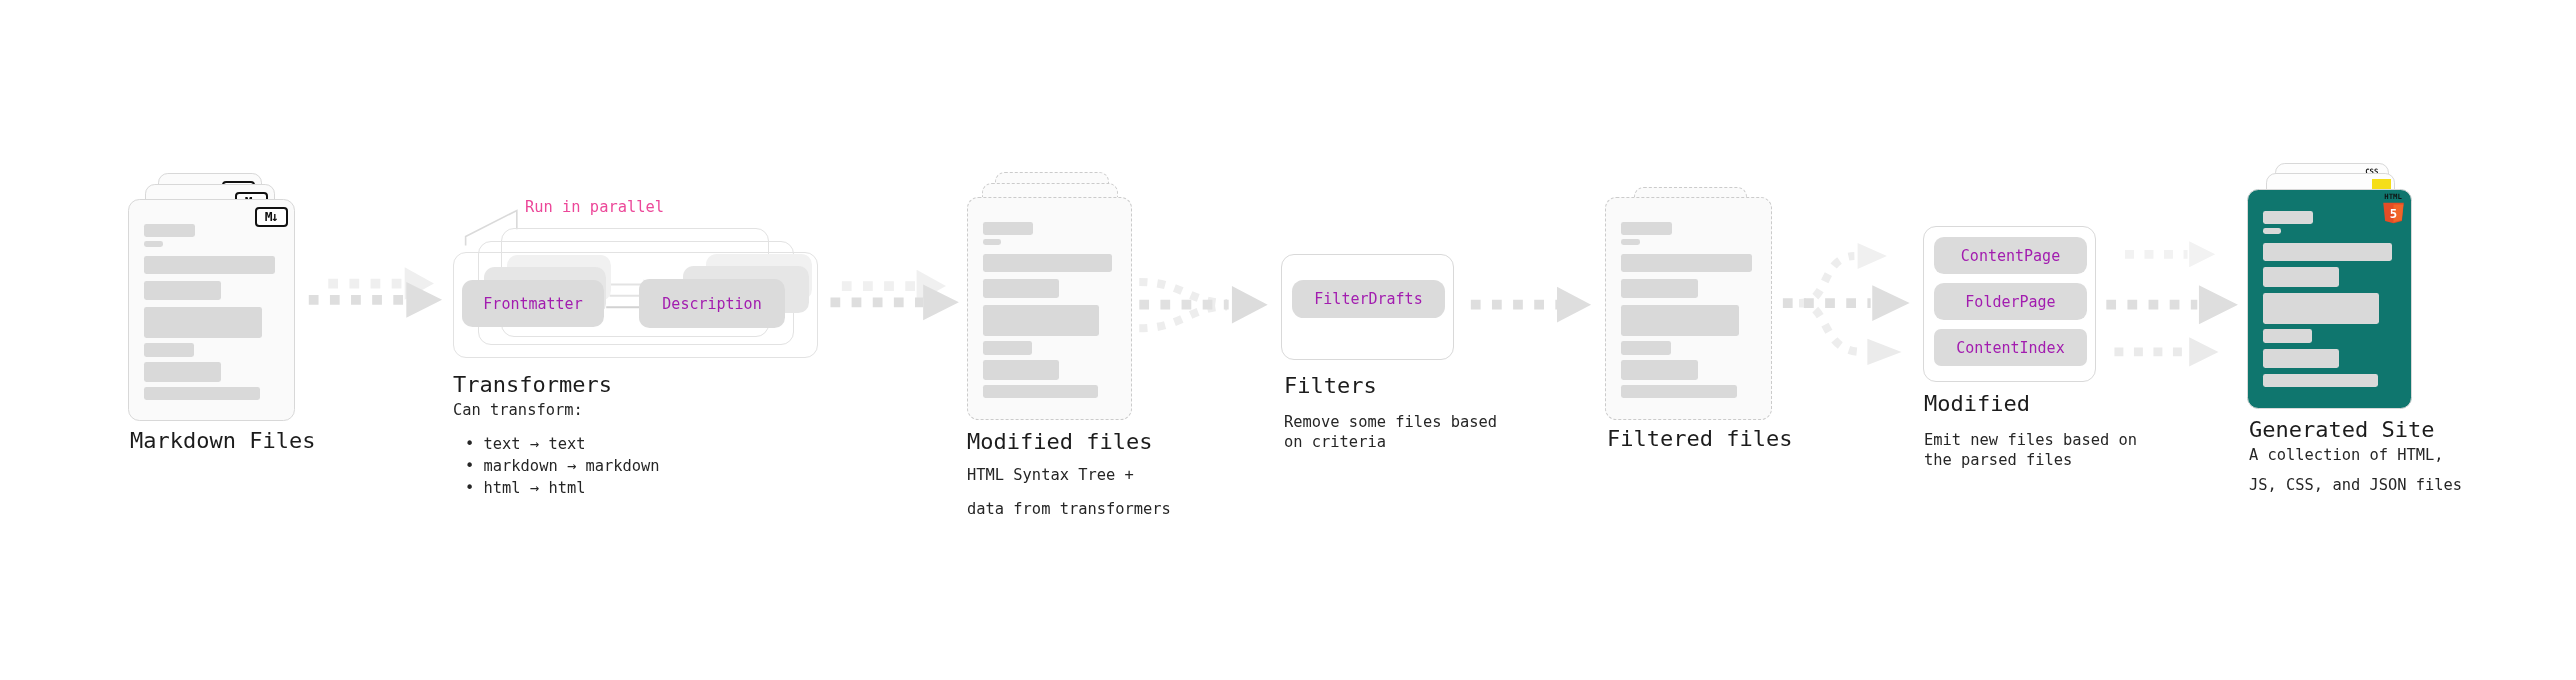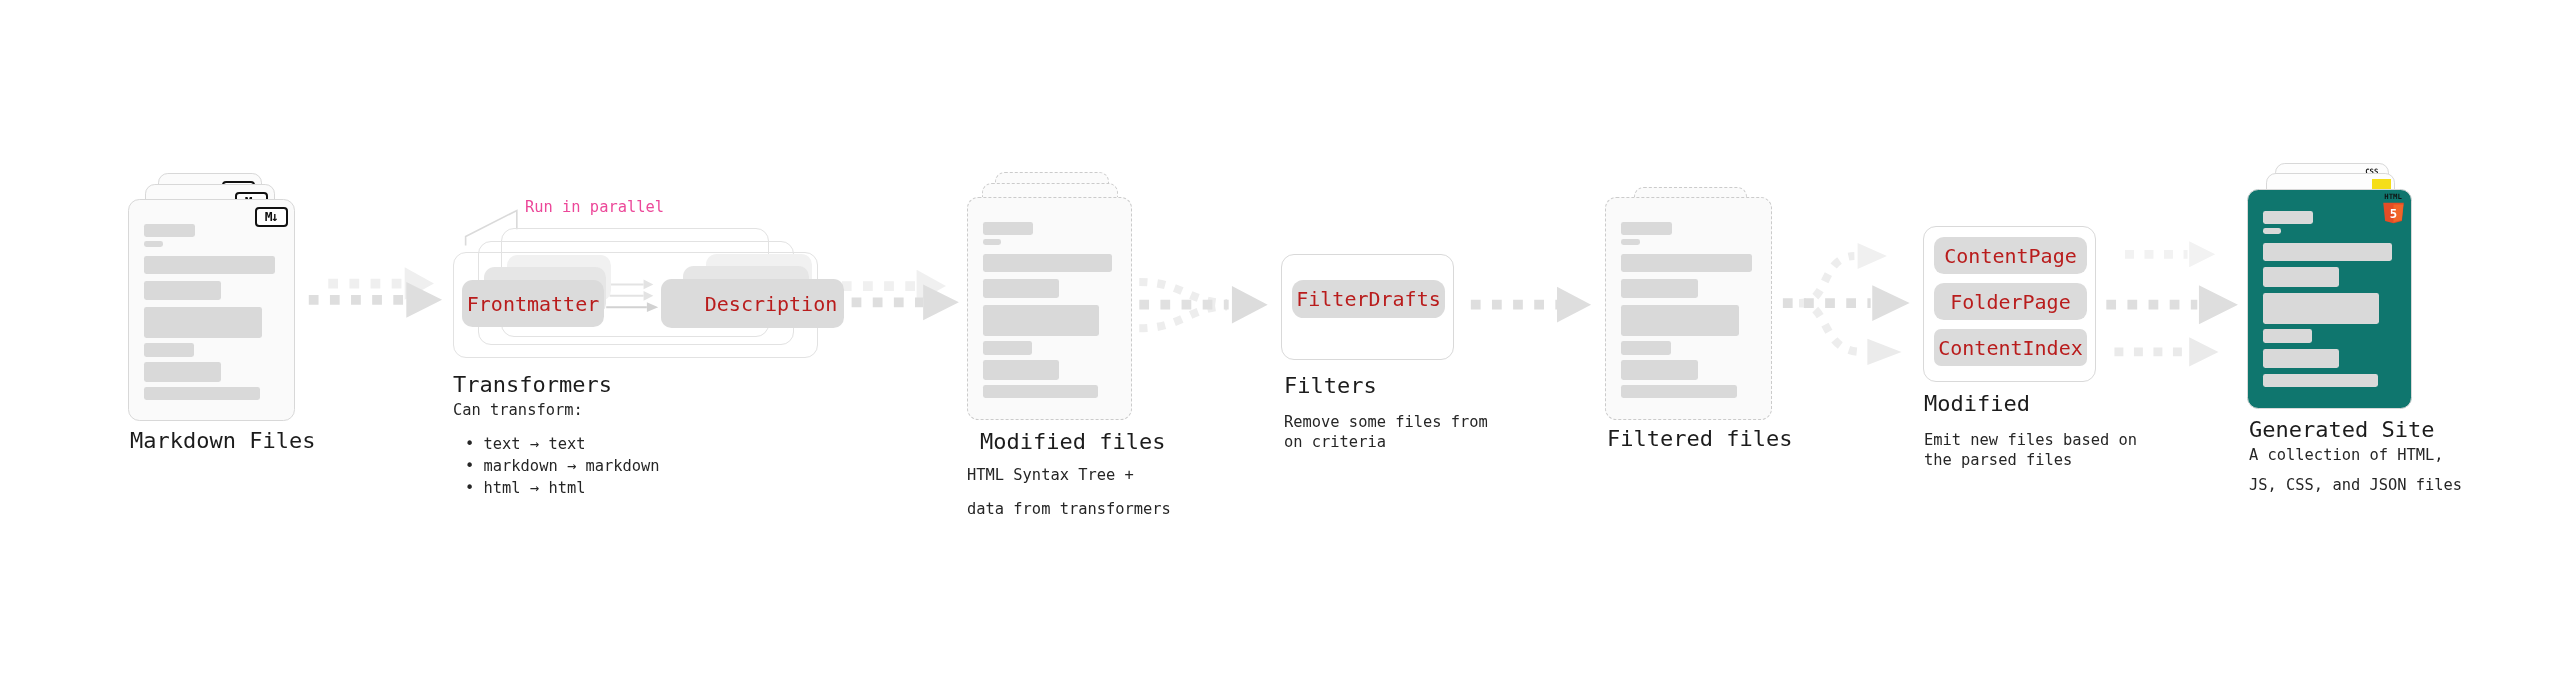--- a/index.html
+++ b/index.html
@@ -20,21 +20,21 @@
   .sk .b5{width:87%;height:31px;margin-top:6.5px;}
   .sk .b6{width:37%;height:14px;margin-top:4.9px;}
   .sk .b7{width:57%;height:19.5px;margin-top:5.7px;}
   .sk .b8{width:86%;height:13px;margin-top:5.7px;}
   
   .mdicon{position:absolute;top:6.5px;right:6.5px;width:33px;height:20.3px;border:2.4px solid #111;
           border-radius:4.1px;box-sizing:border-box;background:#fff;display:flex;align-items:center;
           justify-content:center;font-weight:bold;font-size:13px;letter-spacing:-1.6px;color:#111;}
   
   .pill{position:absolute;background:#dbdbdb;border-radius:10.6px;display:flex;align-items:center;
-        justify-content:center;font-size:20px;color:#b91c1c;text-align:right;}
+        justify-content:center;font-size:15px;color:#a21caf;text-align:right;}
   .pill.mid{background:#e6e6e6;}
   .pill.backp{background:#f1f1f1;}
   
   .frame{position:absolute;border:1.6px solid #e2e2e2;border-radius:13px;box-sizing:border-box;background:transparent;}
   .framebox{position:absolute;border:1.6px solid #d9d9d9;border-radius:13px;box-sizing:border-box;background:#fff;}
   
   .title{position:absolute;font-size:22px;line-height:24.4px;color:#1c1c1c;white-space:nowrap;}
   .desc{position:absolute;font-size:15.4px;line-height:21px;color:#262626;white-space:nowrap;}
   .note{position:absolute;font-size:15.4px;color:#ec4899;white-space:nowrap;}
   
@@ -137,21 +137,21 @@
     <div class="frame" style="left:501px;top:228px;width:268px;height:109px;"></div>
     <div class="frame" style="left:478px;top:241px;width:316px;height:104px;"></div>
     <div class="frame" style="left:453px;top:252px;width:365px;height:106px;"></div>
 
     <div class="pill backp" style="left:507px;top:255px;width:104px;height:46px;"></div>
     <div class="pill mid" style="left:484px;top:267px;width:122px;height:47px;"></div>
     <div class="pill" style="left:462px;top:280px;width:142px;height:47px;">Frontmatter</div>
 
     <div class="pill backp" style="left:706px;top:254px;width:106px;height:46px;"></div>
     <div class="pill mid" style="left:683px;top:266px;width:126px;height:47px;"></div>
-    <div class="pill" style="left:661px;top:279px;width:146px;height:49px;padding-left:37px;">Description</div>
+    <div class="pill" style="left:639px;top:279px;width:146px;height:49px;">Description</div>
 
     <div class="title" style="left:453px;top:373px;">Transformers</div>
     <div class="desc" style="left:453px;top:400px;">Can transform:</div>
     <div class="desc" style="left:465px;top:434px;">• text → text</div>
     <div class="desc" style="left:465px;top:456px;">• markdown → markdown</div>
     <div class="desc" style="left:465px;top:478px;">• html → html</div>
   </div>
 
   <div>
     <div class="doc dashed back" style="left:995px;top:172px;width:114px;height:57px;border-radius:9.8px;"></div>
@@ -161,30 +161,30 @@
         <div class="b b1"></div>
         <div class="b b2"></div>
         <div class="b b3"></div>
         <div class="b b4"></div>
         <div class="b b5"></div>
         <div class="b b6"></div>
         <div class="b b7"></div>
         <div class="b b8"></div>
       </div>
     </div>
-    <div class="title" style="left:967px;top:430px;margin-left:13px;">Modified files</div>
+    <div class="title" style="left:967px;top:430px;">Modified files</div>
     <div class="desc" style="left:967px;top:465px;">HTML Syntax Tree +</div>
     <div class="desc" style="left:967px;top:499px;">data from transformers</div>
   </div>
 
   <div>
     <div class="framebox" style="left:1281px;top:254px;width:173px;height:106px;"></div>
     <div class="pill" style="left:1292px;top:280px;width:153px;height:38px;border-radius:11.4px;">FilterDrafts</div>
     <div class="title" style="left:1284px;top:374px;">Filters</div>
-    <div class="desc" style="left:1284px;top:412px;">Remove some files from</div>
+    <div class="desc" style="left:1284px;top:412px;">Remove some files based</div>
     <div class="desc" style="left:1284px;top:432px;">on criteria</div>
   </div>
 
   <div>
     <div class="doc dashed back" style="left:1634px;top:187px;width:113px;height:57px;border-radius:9.8px;"></div>
     <div class="doc dashed" style="left:1605px;top:197px;width:167px;height:223px;">
       <div class="sk">
         <div class="b b1"></div>
         <div class="b b2"></div>
         <div class="b b3"></div>

